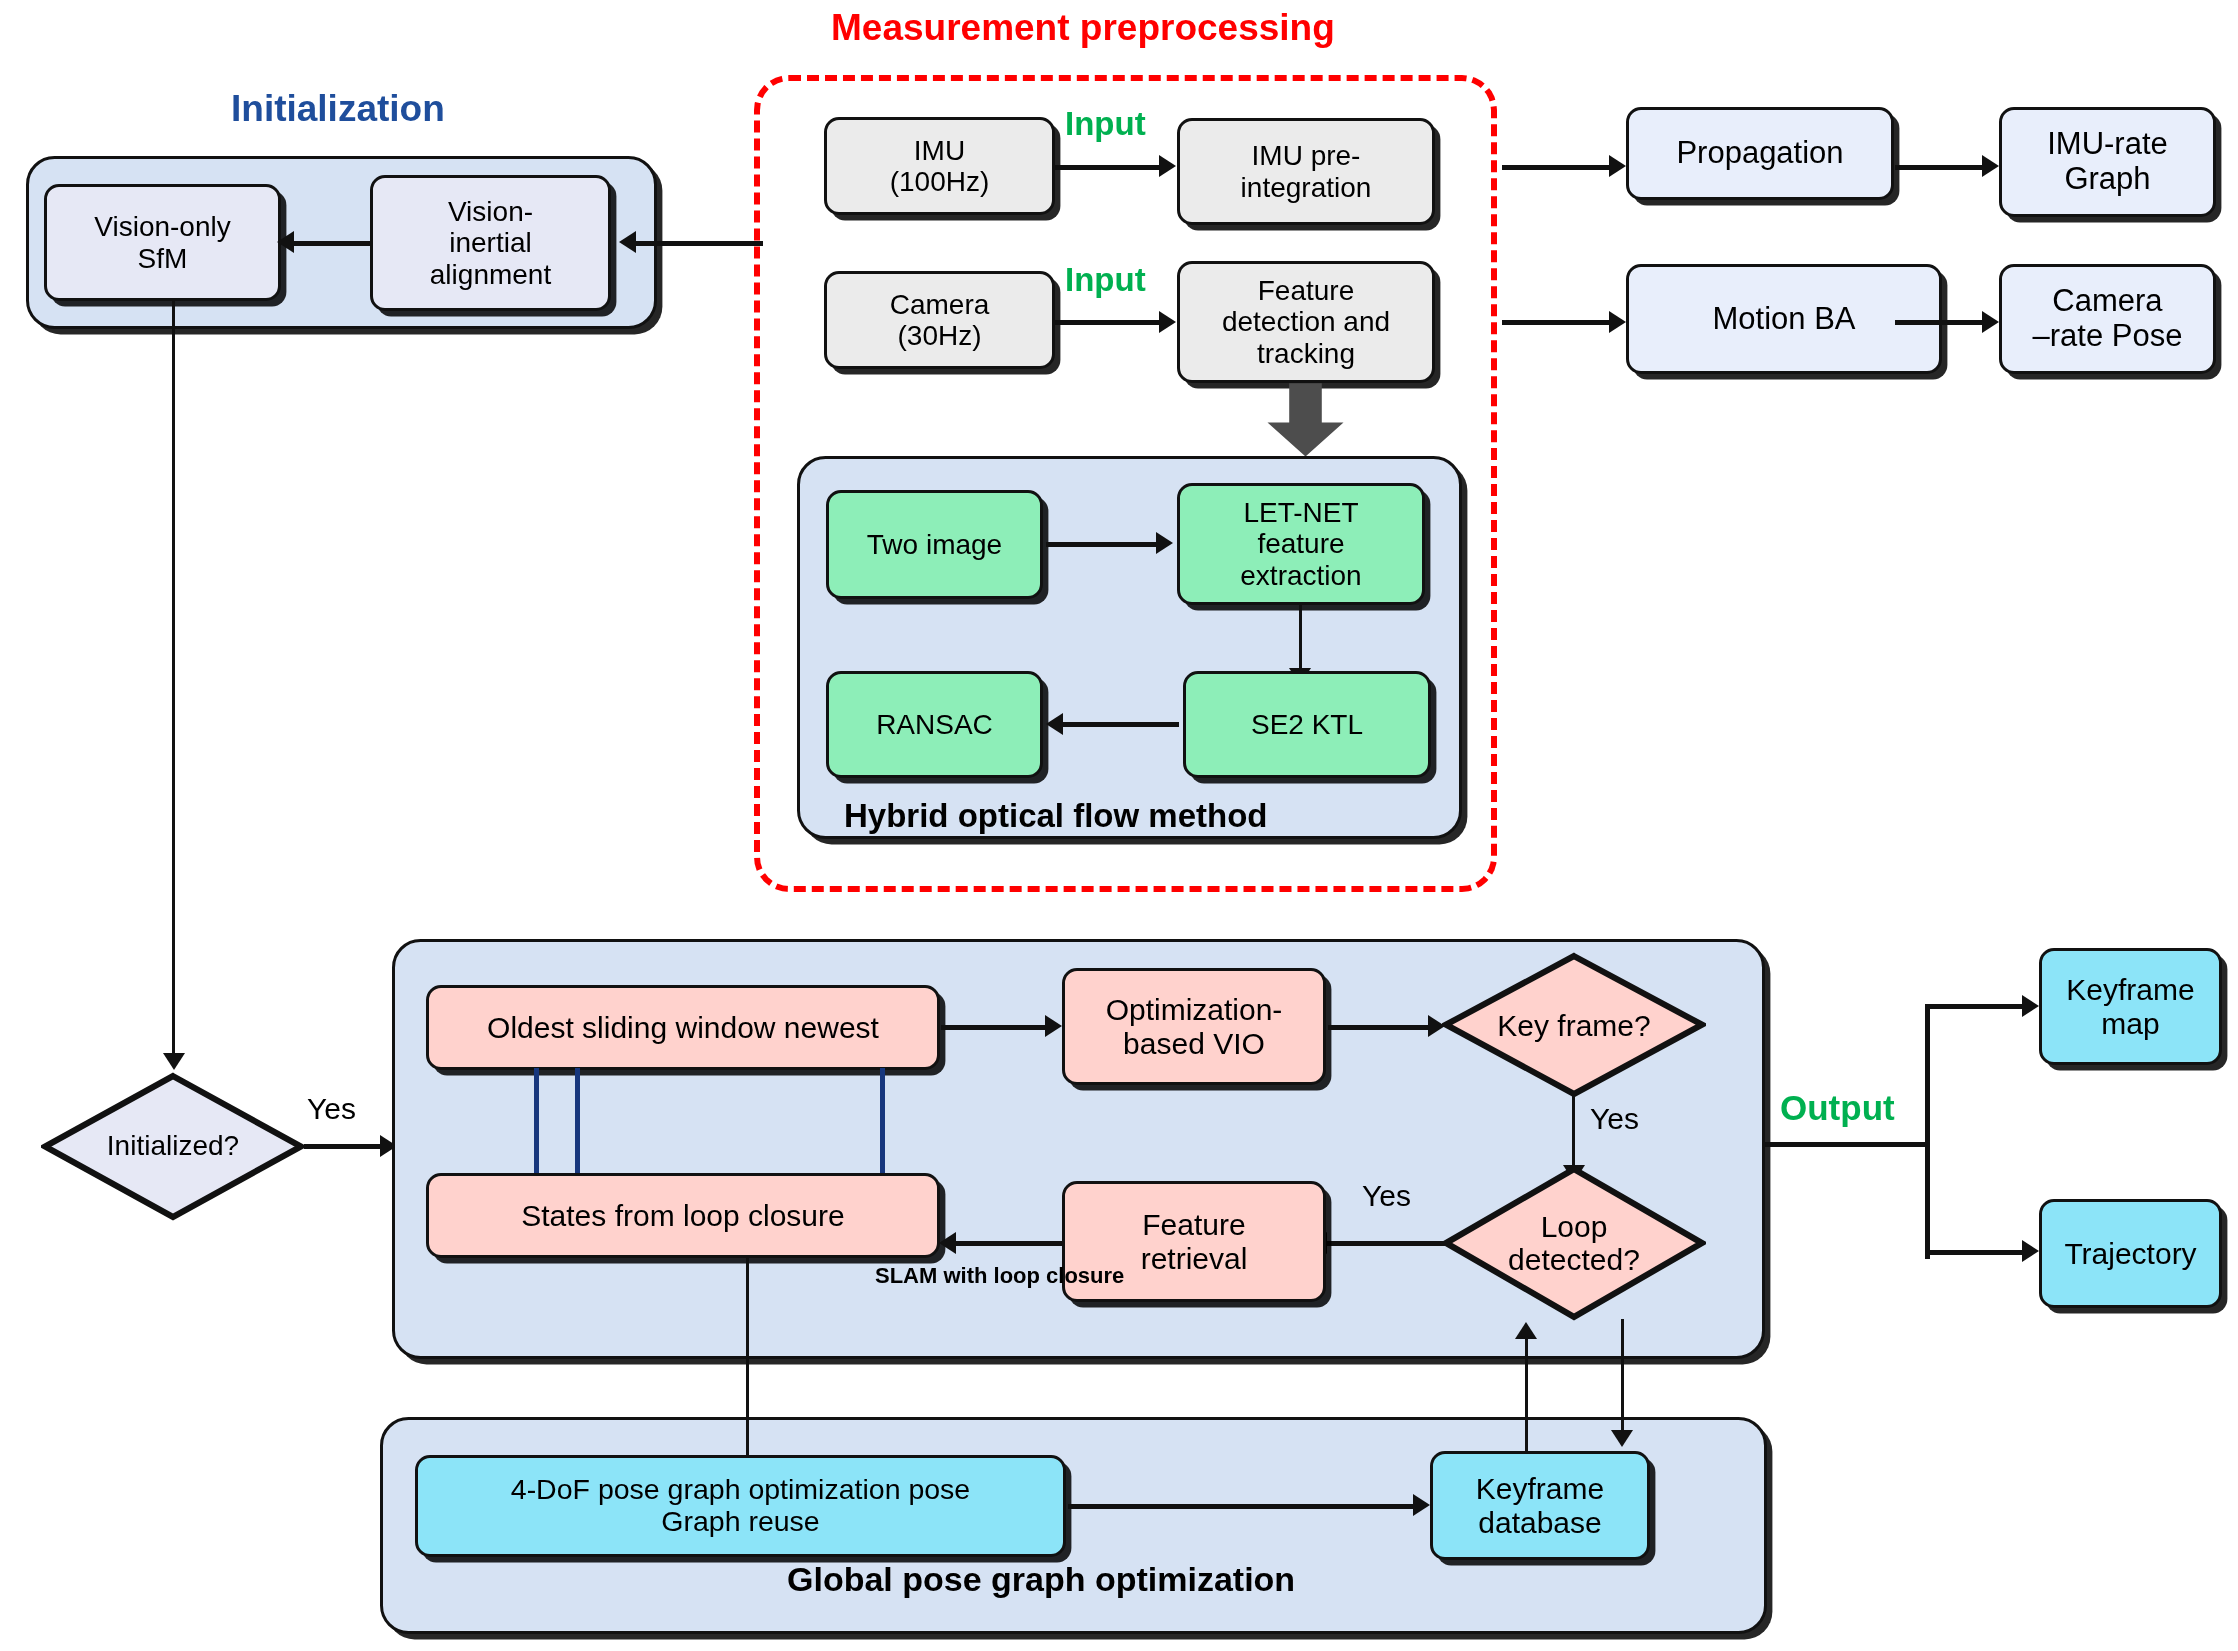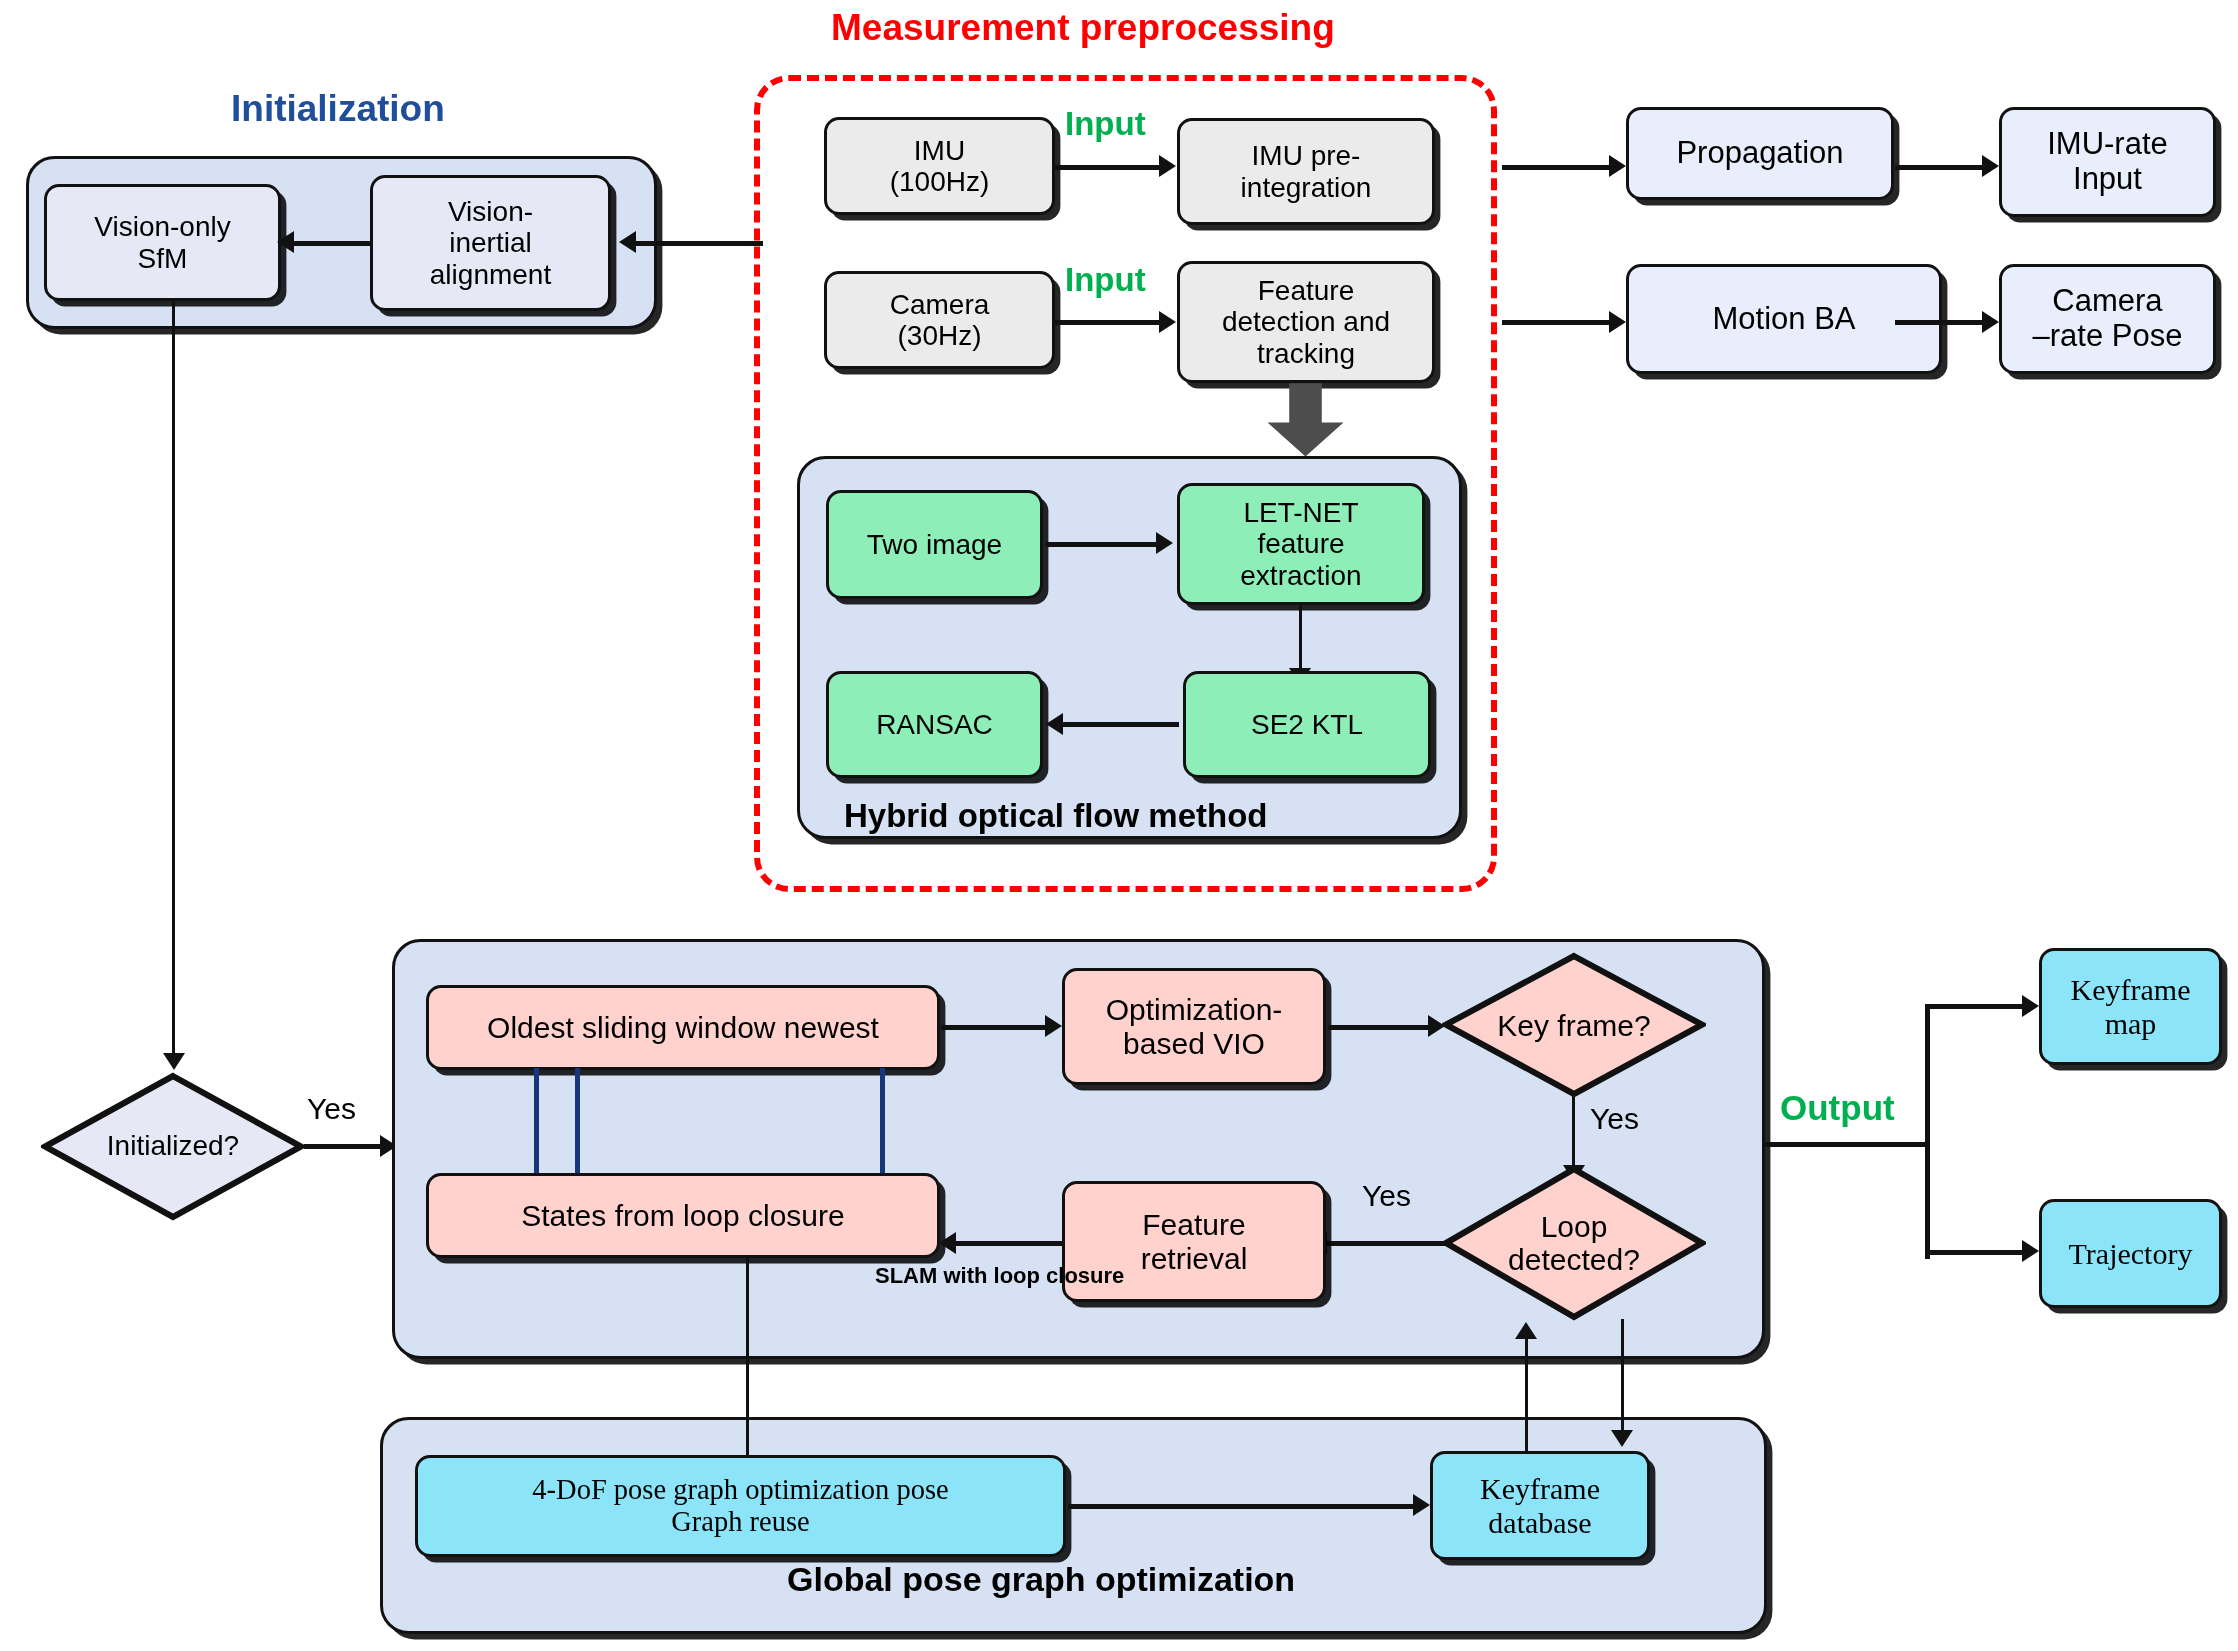--- a/index.html
+++ b/index.html
@@ -19,21 +19,21 @@
     font-weight:400;
     box-shadow:6.1px 6.1px 0 -0.7px rgba(0,0,0,0.85);
     padding:2.7px 6.8px;
   }
   .node span{display:block;white-space:pre-line;}
 
   .grey   {background:#ebebeb;}
   .lblue  {background:#e8eefb;}
   .green  {background:#8deeb8;}
   .pink   {background:#ffd2cd;}
-  .cyan   {background:#8ce4f8;font-family:Liberation Serif, serif;}
+  .cyan   {background:#8ce4f8;}
   .lavender{background:#e6e8f5;}
 
   
   .group{
     position:absolute;
     box-sizing:border-box;
     background:#d6e2f3;
     border:3.4px solid #111111;
     border-radius:28.5px;
     box-shadow:6.1px 6.1px 0 -0.7px rgba(0,0,0,0.85);
@@ -195,21 +195,21 @@
 
   <div class="node lblue" style="left:1626px;top:107px;width:268px;height:93px;font-size:31px;">
     <span>Propagation</span>
   </div>
 
   <div class="hline" style="left:1895px;top:165px;width:88px;"></div>
   <div class="arrow arrow-r" style="left:1982px;top:155px;"></div>
 
   <div class="node lblue" style="left:1999px;top:107px;width:217px;height:110px;font-size:31px;">
     <span>IMU-rate
-Input</span>
+Graph</span>
   </div>
 
   <div class="hline" style="left:1502px;top:320px;width:109px;"></div>
   <div class="arrow arrow-r" style="left:1609px;top:311px;"></div>
 
   <div class="node lblue" style="left:1626px;top:264px;width:316px;height:110px;font-size:31px;">
     <span>Motion BA</span>
   </div>
 
   <div class="hline" style="left:1895px;top:320px;width:88px;"></div>

